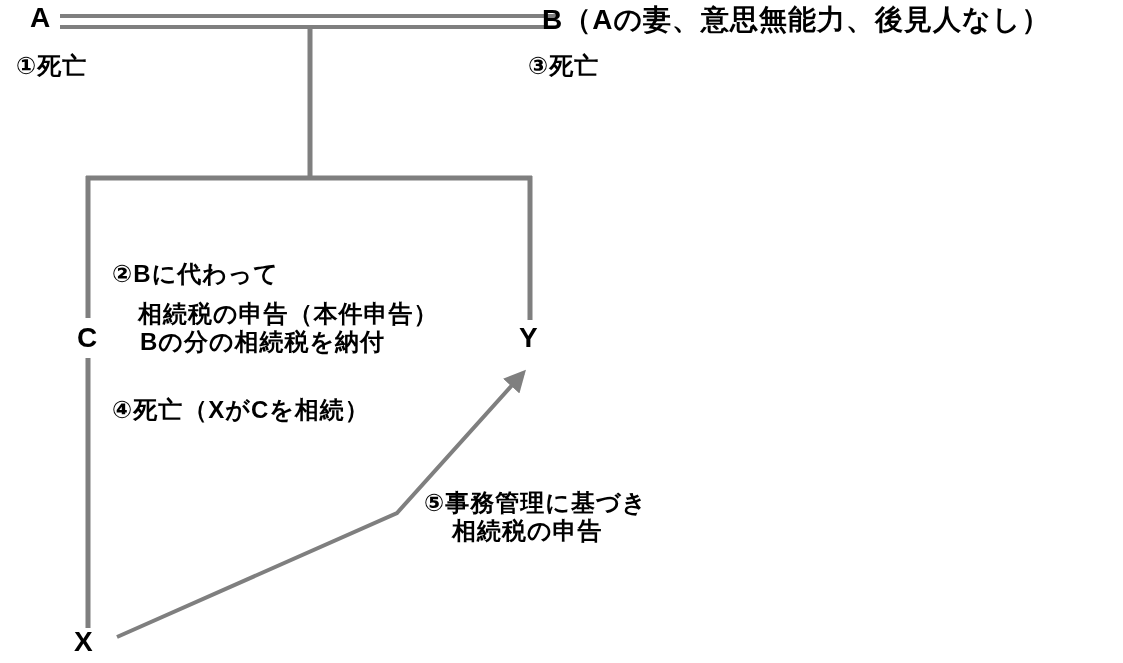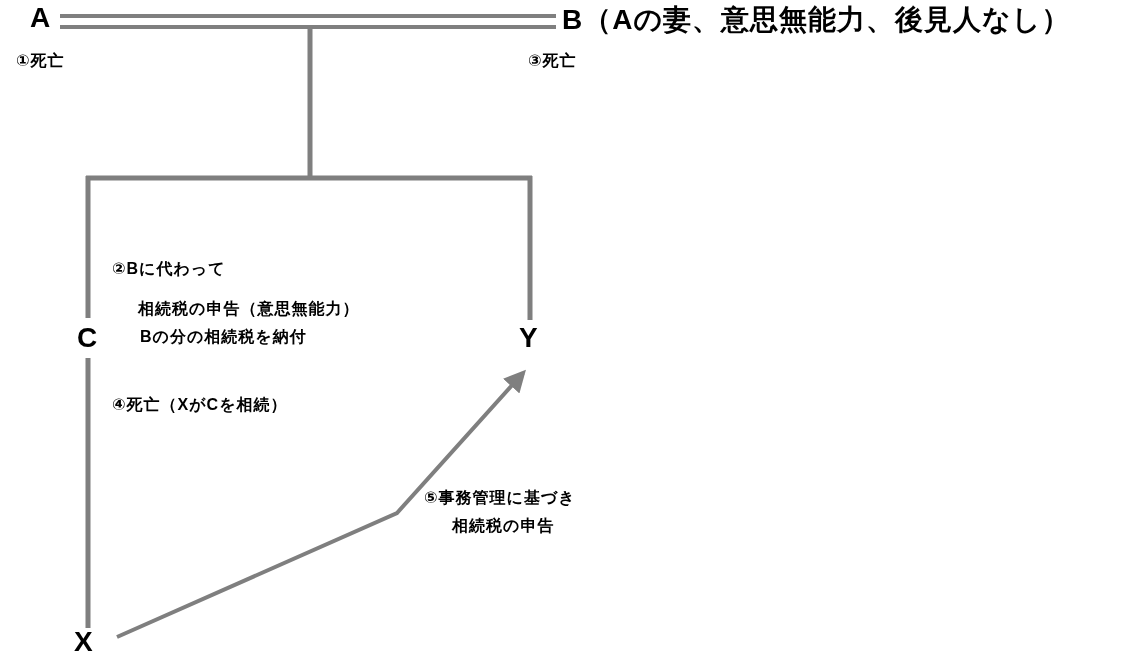--- a/index.html
+++ b/index.html
@@ -20,21 +20,21 @@
     position: absolute;
     font-weight: bold;
     white-space: nowrap;
     line-height: 1.15;
   }
   .node {
     font-size: 28px;
     letter-spacing: 1px;
   }
   .note {
-    font-size: 16px;
+    font-size: 24px;
     letter-spacing: 1px;
   }
   svg.lines {
     position: absolute;
     left: 0;
     top: 0;
   }
 </style>
 </head>
 <body>
@@ -54,35 +54,35 @@
       <line x1="86" y1="178" x2="532" y2="178"></line>
       <line x1="88" y1="176" x2="88" y2="318"></line>
       <line x1="530" y1="176" x2="530" y2="320"></line>
       <line x1="88" y1="358" x2="88" y2="628"></line>
       <polyline points="117,637 397,513 523,373" stroke-width="4" marker-end="url(#arrow)"></polyline>
     </g>
   </svg>
 
   <div class="lbl node" style="left:30px; top:2px">A</div>
 
-  <div class="lbl node" style="left:562px; top:4px">B（Aの妻、意思無能力、後見人なし）</div>
+  <div class="lbl node" style="left:542px; top:4px">B（Aの妻、意思無能力、後見人なし）</div>
 
   <div class="lbl node" style="left:77px; top:322px">C</div>
 
   <div class="lbl node" style="left:519px; top:322px">Y</div>
 
   <div class="lbl node" style="left:74px; top:626px">X</div>
 
   <div class="lbl note" style="left:16px; top:52px">①死亡</div>
 
   <div class="lbl note" style="left:528px; top:52px">③死亡</div>
 
   <div class="lbl note" style="left:112px; top:260px">②Bに代わって</div>
 
-  <div class="lbl note" style="left:138px; top:300px">相続税の申告（意思無能力）</div>
+  <div class="lbl note" style="left:138px; top:300px">相続税の申告（本件申告）</div>
 
   <div class="lbl note" style="left:140px; top:328px">Bの分の相続税を納付</div>
 
   <div class="lbl note" style="left:112px; top:396px">④死亡（XがCを相続）</div>
 
   <div class="lbl note" style="left:424px; top:489px">⑤事務管理に基づき</div>
 
   <div class="lbl note" style="left:452px; top:517px">相続税の申告</div>
 
 </div>

